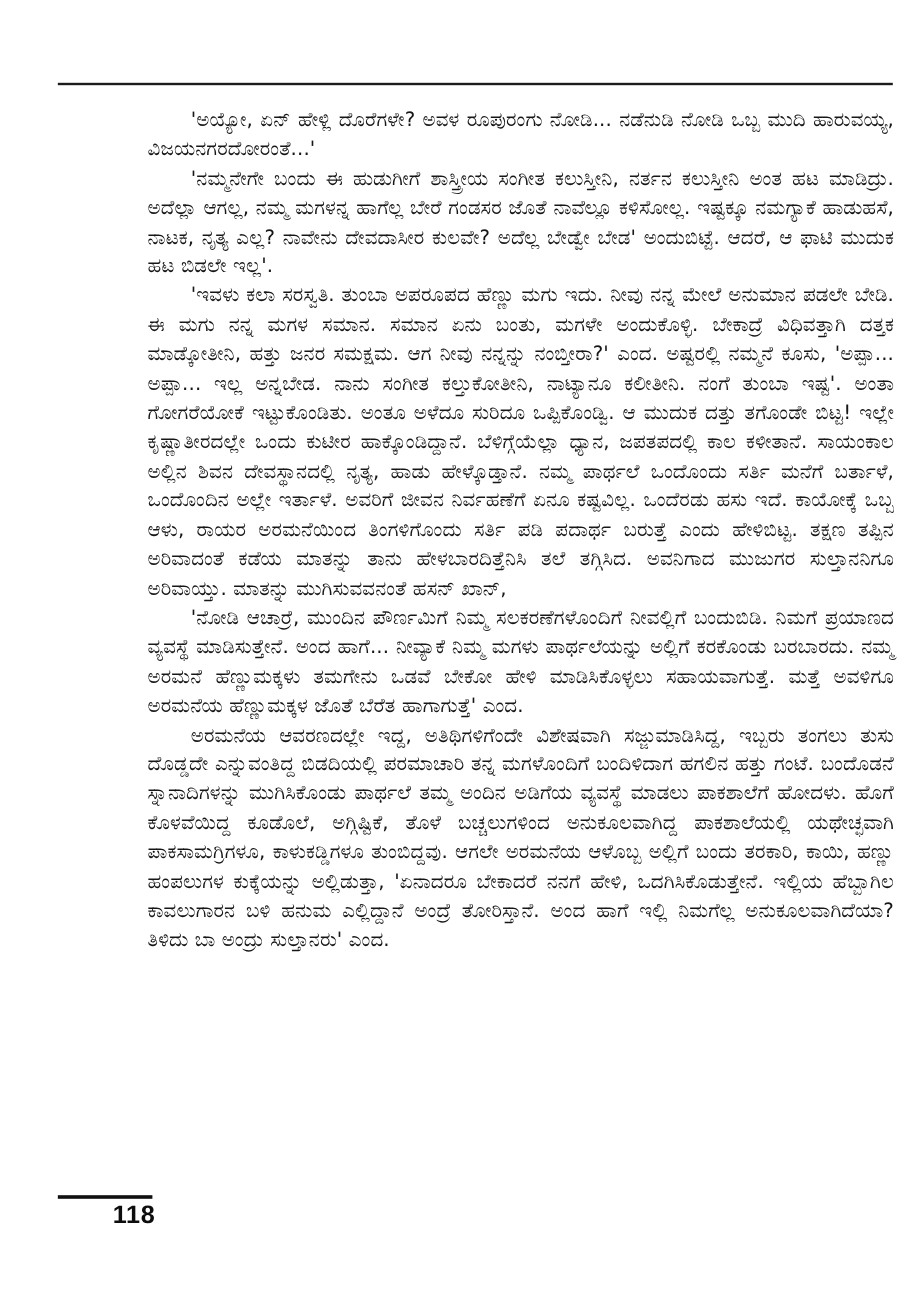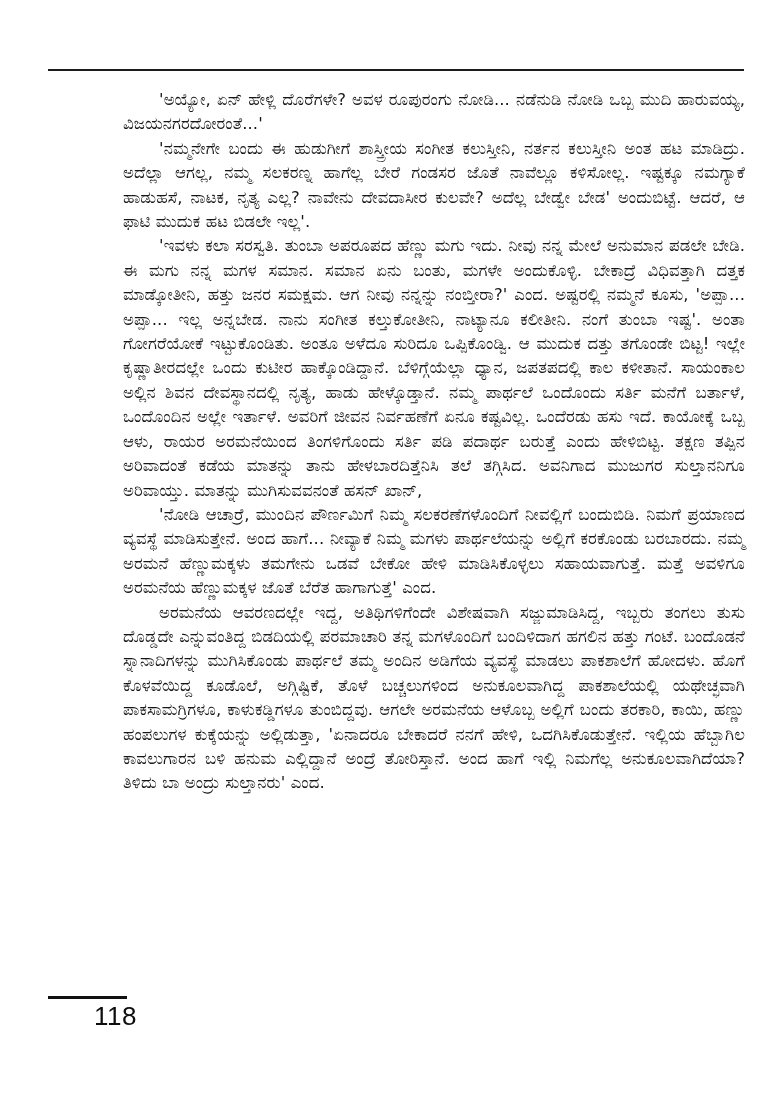--- a/index.html
+++ b/index.html
@@ -46,36 +46,36 @@
     top: 996px;
     width: 79px;
     height: 2.5px;
     background: #111111;
   }
   .page-number {
     position: absolute;
     left: 46px;
     top: 1001px;
     font-family: "Liberation Sans", sans-serif;
-    font-weight: normal;
-    font-size: 26px;
+    font-weight: bold;
+    font-size: 21px;
     color: #0d0d0d;
     letter-spacing: 0.5px;
   }
 </style>
 </head>
 <body>
 
 <div class="page">
 
   <div class="top-rule"></div>
 
   <div class="text-block">
     <p>'ಅಯ್ಯೋ, ಏನ್ ಹೇಳ್ಲಿ ದೊರೆಗಳೇ? ಅವಳ ರೂಪುರಂಗು ನೋಡಿ... ನಡೆನುಡಿ ನೋಡಿ ಒಬ್ಬ ಮುದಿ ಹಾರುವಯ್ಯ, ವಿಜಯನಗರದೋರಂತೆ...'</p>
-    <p>'ನಮ್ಮನೇಗೇ ಬಂದು ಈ ಹುಡುಗೀಗೆ ಶಾಸ್ತ್ರೀಯ ಸಂಗೀತ ಕಲುಸ್ತೀನಿ, ನರ್ತನ ಕಲುಸ್ತೀನಿ ಅಂತ ಹಟ ಮಾಡಿದ್ರು. ಅದೆಲ್ಲಾ ಆಗಲ್ಲ, ನಮ್ಮ ಸಲಕರಣ್ನ ಹಾಗೆಲ್ಲ ಬೇರೆ ಗಂಡಸರ ಜೊತೆ ನಾವೆಲ್ಲೂ ಕಳಿಸೋಲ್ಲ. ಇಷ್ಟಕ್ಕೂ ನಮಗ್ಯಾಕೆ ಹಾಡುಹಸೆ, ನಾಟಕ, ನೃತ್ಯ ಎಲ್ಲ? ನಾವೇನು ದೇವದಾಸೀರ ಕುಲವೇ? ಅದೆಲ್ಲ ಬೇಡ್ವೇ ಬೇಡ' ಅಂದುಬಿಟ್ಟೆ. ಆದರೆ, ಆ ಫಾಟಿ ಮುದುಕ ಹಟ ಬಿಡಲೇ ಇಲ್ಲ'.</p>
+    <p>'ನಮ್ಮನೇಗೇ ಬಂದು ಈ ಹುಡುಗೀಗೆ ಶಾಸ್ತ್ರೀಯ ಸಂಗೀತ ಕಲುಸ್ತೀನಿ, ನರ್ತನ ಕಲುಸ್ತೀನಿ ಅಂತ ಹಟ ಮಾಡಿದ್ರು. ಅದೆಲ್ಲಾ ಆಗಲ್ಲ, ನಮ್ಮ ಮಗಳನ್ನ ಹಾಗೆಲ್ಲ ಬೇರೆ ಗಂಡಸರ ಜೊತೆ ನಾವೆಲ್ಲೂ ಕಳಿಸೋಲ್ಲ. ಇಷ್ಟಕ್ಕೂ ನಮಗ್ಯಾಕೆ ಹಾಡುಹಸೆ, ನಾಟಕ, ನೃತ್ಯ ಎಲ್ಲ? ನಾವೇನು ದೇವದಾಸೀರ ಕುಲವೇ? ಅದೆಲ್ಲ ಬೇಡ್ವೇ ಬೇಡ' ಅಂದುಬಿಟ್ಟೆ. ಆದರೆ, ಆ ಫಾಟಿ ಮುದುಕ ಹಟ ಬಿಡಲೇ ಇಲ್ಲ'.</p>
     <p>'ಇವಳು ಕಲಾ ಸರಸ್ವತಿ. ತುಂಬಾ ಅಪರೂಪದ ಹೆಣ್ಣು ಮಗು ಇದು. ನೀವು ನನ್ನ ಮೇಲೆ ಅನುಮಾನ ಪಡಲೇ ಬೇಡಿ.  ಈ ಮಗು ನನ್ನ ಮಗಳ ಸಮಾನ. ಸಮಾನ ಏನು ಬಂತು, ಮಗಳೇ ಅಂದುಕೊಳ್ಳಿ. ಬೇಕಾದ್ರೆ ವಿಧಿವತ್ತಾಗಿ ದತ್ತಕ ಮಾಡ್ಕೋತೀನಿ, ಹತ್ತು ಜನರ ಸಮಕ್ಷಮ. ಆಗ ನೀವು ನನ್ನನ್ನು ನಂಬ್ತೀರಾ?' ಎಂದ. ಅಷ್ಟರಲ್ಲಿ ನಮ್ಮನೆ ಕೂಸು, 'ಅಪ್ಪಾ... ಅಪ್ಪಾ... ಇಲ್ಲ ಅನ್ನಬೇಡ. ನಾನು ಸಂಗೀತ ಕಲ್ತುಕೋತೀನಿ, ನಾಟ್ಯಾನೂ ಕಲೀತೀನಿ. ನಂಗೆ ತುಂಬಾ ಇಷ್ಟ'. ಅಂತಾ ಗೋಗರೆಯೋಕೆ ಇಟ್ಟುಕೊಂಡಿತು. ಅಂತೂ ಅಳೆದೂ ಸುರಿದೂ ಒಪ್ಪಿಕೊಂಡ್ವಿ. ಆ ಮುದುಕ ದತ್ತು ತಗೊಂಡೇ ಬಿಟ್ಟ! ಇಲ್ಲೇ ಕೃಷ್ಣಾತೀರದಲ್ಲೇ ಒಂದು ಕುಟೀರ ಹಾಕ್ಕೊಂಡಿದ್ದಾನೆ. ಬೆಳಿಗ್ಗೆಯೆಲ್ಲಾ ಧ್ಯಾನ, ಜಪತಪದಲ್ಲಿ ಕಾಲ ಕಳೀತಾನೆ. ಸಾಯಂಕಾಲ ಅಲ್ಲಿನ ಶಿವನ ದೇವಸ್ಥಾನದಲ್ಲಿ ನೃತ್ಯ, ಹಾಡು ಹೇಳ್ಕೊಡ್ತಾನೆ.  ನಮ್ಮ ಪಾರ್ಥಲೆ ಒಂದೊಂದು ಸರ್ತಿ ಮನೆಗೆ ಬರ್ತಾಳೆ, ಒಂದೊಂದಿನ ಅಲ್ಲೇ ಇರ್ತಾಳೆ. ಅವರಿಗೆ ಜೀವನ ನಿರ್ವಹಣೆಗೆ ಏನೂ ಕಷ್ಟವಿಲ್ಲ.  ಒಂದೆರಡು ಹಸು ಇದೆ. ಕಾಯೋಕ್ಕೆ ಒಬ್ಬ ಆಳು, ರಾಯರ ಅರಮನೆಯಿಂದ ತಿಂಗಳಿಗೊಂದು ಸರ್ತಿ ಪಡಿ ಪದಾರ್ಥ ಬರುತ್ತೆ ಎಂದು ಹೇಳಿಬಿಟ್ಟ. ತಕ್ಷಣ ತಪ್ಪಿನ ಅರಿವಾದಂತೆ ಕಡೆಯ ಮಾತನ್ನು ತಾನು ಹೇಳಬಾರದಿತ್ತೆನಿಸಿ ತಲೆ ತಗ್ಗಿಸಿದ. ಅವನಿಗಾದ ಮುಜುಗರ ಸುಲ್ತಾನನಿಗೂ ಅರಿವಾಯ್ತು. ಮಾತನ್ನು ಮುಗಿಸುವವನಂತೆ ಹಸನ್ ಖಾನ್,</p>
     <p>'ನೋಡಿ ಆಚಾರ್ರೆ, ಮುಂದಿನ ಪೌರ್ಣಮಿಗೆ ನಿಮ್ಮ ಸಲಕರಣೆಗಳೊಂದಿಗೆ ನೀವಲ್ಲಿಗೆ ಬಂದುಬಿಡಿ. ನಿಮಗೆ ಪ್ರಯಾಣದ ವ್ಯವಸ್ಥೆ ಮಾಡಿಸುತ್ತೇನೆ. ಅಂದ ಹಾಗೆ... ನೀವ್ಯಾಕೆ ನಿಮ್ಮ ಮಗಳು ಪಾರ್ಥಲೆಯನ್ನು ಅಲ್ಲಿಗೆ ಕರಕೊಂಡು ಬರಬಾರದು. ನಮ್ಮ ಅರಮನೆ ಹೆಣ್ಣುಮಕ್ಕಳು ತಮಗೇನು ಒಡವೆ ಬೇಕೋ ಹೇಳಿ ಮಾಡಿಸಿಕೊಳ್ಳಲು ಸಹಾಯವಾಗುತ್ತೆ. ಮತ್ತೆ ಅವಳಿಗೂ ಅರಮನೆಯ ಹೆಣ್ಣುಮಕ್ಕಳ ಜೊತೆ ಬೆರೆತ ಹಾಗಾಗುತ್ತೆ' ಎಂದ.</p>
     <p>ಅರಮನೆಯ ಆವರಣದಲ್ಲೇ ಇದ್ದ, ಅತಿಥಿಗಳಿಗೆಂದೇ ವಿಶೇಷವಾಗಿ ಸಜ್ಜುಮಾಡಿಸಿದ್ದ, ಇಬ್ಬರು ತಂಗಲು ತುಸು ದೊಡ್ಡದೇ ಎನ್ನುವಂತಿದ್ದ ಬಿಡದಿಯಲ್ಲಿ ಪರಮಾಚಾರಿ ತನ್ನ ಮಗಳೊಂದಿಗೆ ಬಂದಿಳಿದಾಗ ಹಗಲಿನ ಹತ್ತು ಗಂಟೆ. ಬಂದೊಡನೆ ಸ್ನಾನಾದಿಗಳನ್ನು ಮುಗಿಸಿಕೊಂಡು ಪಾರ್ಥಲೆ ತಮ್ಮ ಅಂದಿನ ಅಡಿಗೆಯ ವ್ಯವಸ್ಥೆ ಮಾಡಲು ಪಾಕಶಾಲೆಗೆ ಹೋದಳು. ಹೊಗೆ ಕೊಳವೆಯಿದ್ದ ಕೂಡೊಲೆ, ಅಗ್ಗಿಷ್ಟಿಕೆ, ತೊಳೆ ಬಚ್ಚಲುಗಳಿಂದ ಅನುಕೂಲವಾಗಿದ್ದ ಪಾಕಶಾಲೆಯಲ್ಲಿ ಯಥೇಚ್ಛವಾಗಿ ಪಾಕಸಾಮಗ್ರಿಗಳೂ, ಕಾಳುಕಡ್ಡಿಗಳೂ ತುಂಬಿದ್ದವು. ಆಗಲೇ ಅರಮನೆಯ ಆಳೊಬ್ಬ ಅಲ್ಲಿಗೆ ಬಂದು ತರಕಾರಿ, ಕಾಯಿ, ಹಣ್ಣು ಹಂಪಲುಗಳ ಕುಕ್ಕೆಯನ್ನು ಅಲ್ಲಿಡುತ್ತಾ, 'ಏನಾದರೂ ಬೇಕಾದರೆ ನನಗೆ ಹೇಳಿ, ಒದಗಿಸಿಕೊಡುತ್ತೇನೆ. ಇಲ್ಲಿಯ ಹೆಬ್ಬಾಗಿಲ ಕಾವಲುಗಾರನ ಬಳಿ ಹನುಮ ಎಲ್ಲಿದ್ದಾನೆ ಅಂದ್ರೆ ತೋರಿಸ್ತಾನೆ. ಅಂದ ಹಾಗೆ ಇಲ್ಲಿ ನಿಮಗೆಲ್ಲ ಅನುಕೂಲವಾಗಿದೆಯಾ?  ತಿಳಿದು ಬಾ ಅಂದ್ರು ಸುಲ್ತಾನರು' ಎಂದ.</p>
   </div>
 
   <div class="footer-rule"></div>
   <div class="page-number">118</div>
 
 </div>
 

